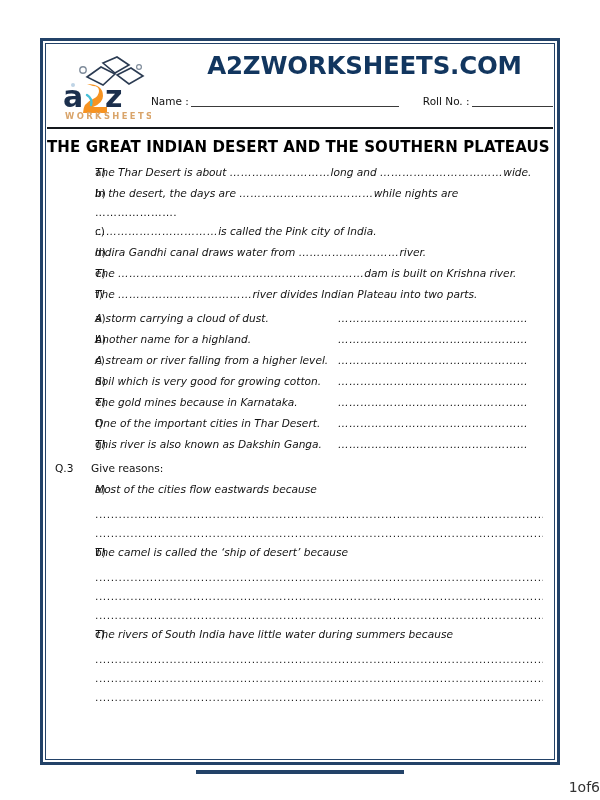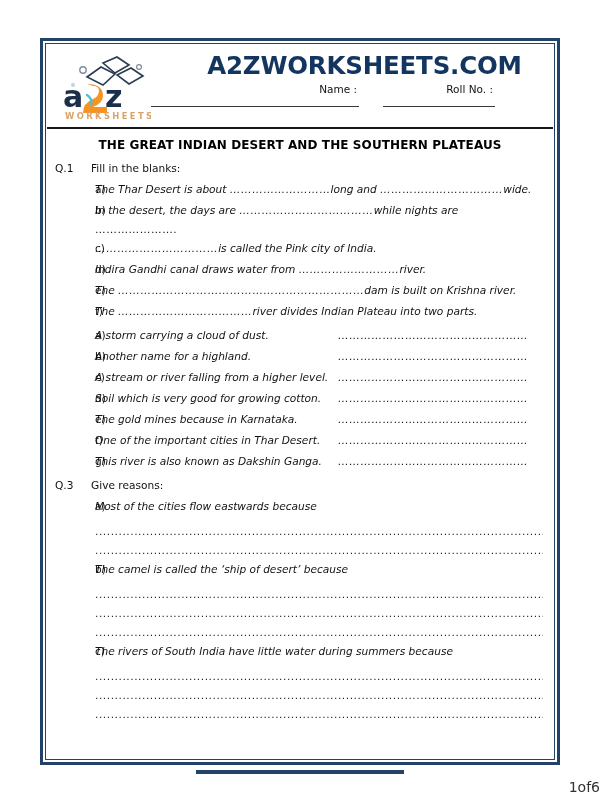--- a/index.html
+++ b/index.html
@@ -96,21 +96,20 @@
   }
   .field-row {
     display: flex;
     align-items: flex-end;
     height: 20px;
   }
   .field {
     display: flex;
     align-items: flex-end;
     white-space: nowrap;
-    flex-direction: column;
   }
   .field-label {
     font-size: 10.5px;
     line-height: 12px;
     padding-right: 2px;
   }
   .rule {
     border-bottom: 1.2px solid #3a3a3a;
     height: 11px;
   }
@@ -125,22 +124,22 @@
   .f-date   { margin-left: 24px; }
   .r-date   { width: 112px; }
 
   
   .body-area {
     position: relative;
     padding: 0;
   }
 
   .sheet-title {
-    text-align: center;
-    font-size: 12px;
+    text-align: left;
+    font-size: 15px;
     font-weight: bold;
     color: #000;
     margin: 9px 0 0 0;
     letter-spacing: 0.1px;
   }
 
   .qblock { margin-top: 9px; }
 
   .qhead {
     display: flex;
@@ -289,24 +288,20 @@
             </div>
           </div>
         </div>
       </div>
 
       <div class="body-area">
 
         <div class="sheet-title">THE GREAT INDIAN DESERT AND THE SOUTHERN PLATEAUS</div>
 
         <div class="qblock">
-          <div class="qhead">
-            <div class="qnum">Q.1</div>
-            <div class="qtext">Fill in the blanks:</div>
-          </div>
 
           <div class="item">
             <div class="item-letter">a)</div>
             <div class="item-body"><span>The Thar Desert is about </span><span class="dots">………………………</span><span>long and </span><span class="dots">……………………………</span><span>wide.</span></div>
           </div>
 
           <div class="item">
             <div class="item-letter">b)</div>
             <div class="item-body"><span>In the desert, the days are </span><span class="dots">………………………………</span><span>while nights are</span></div>
           </div>

